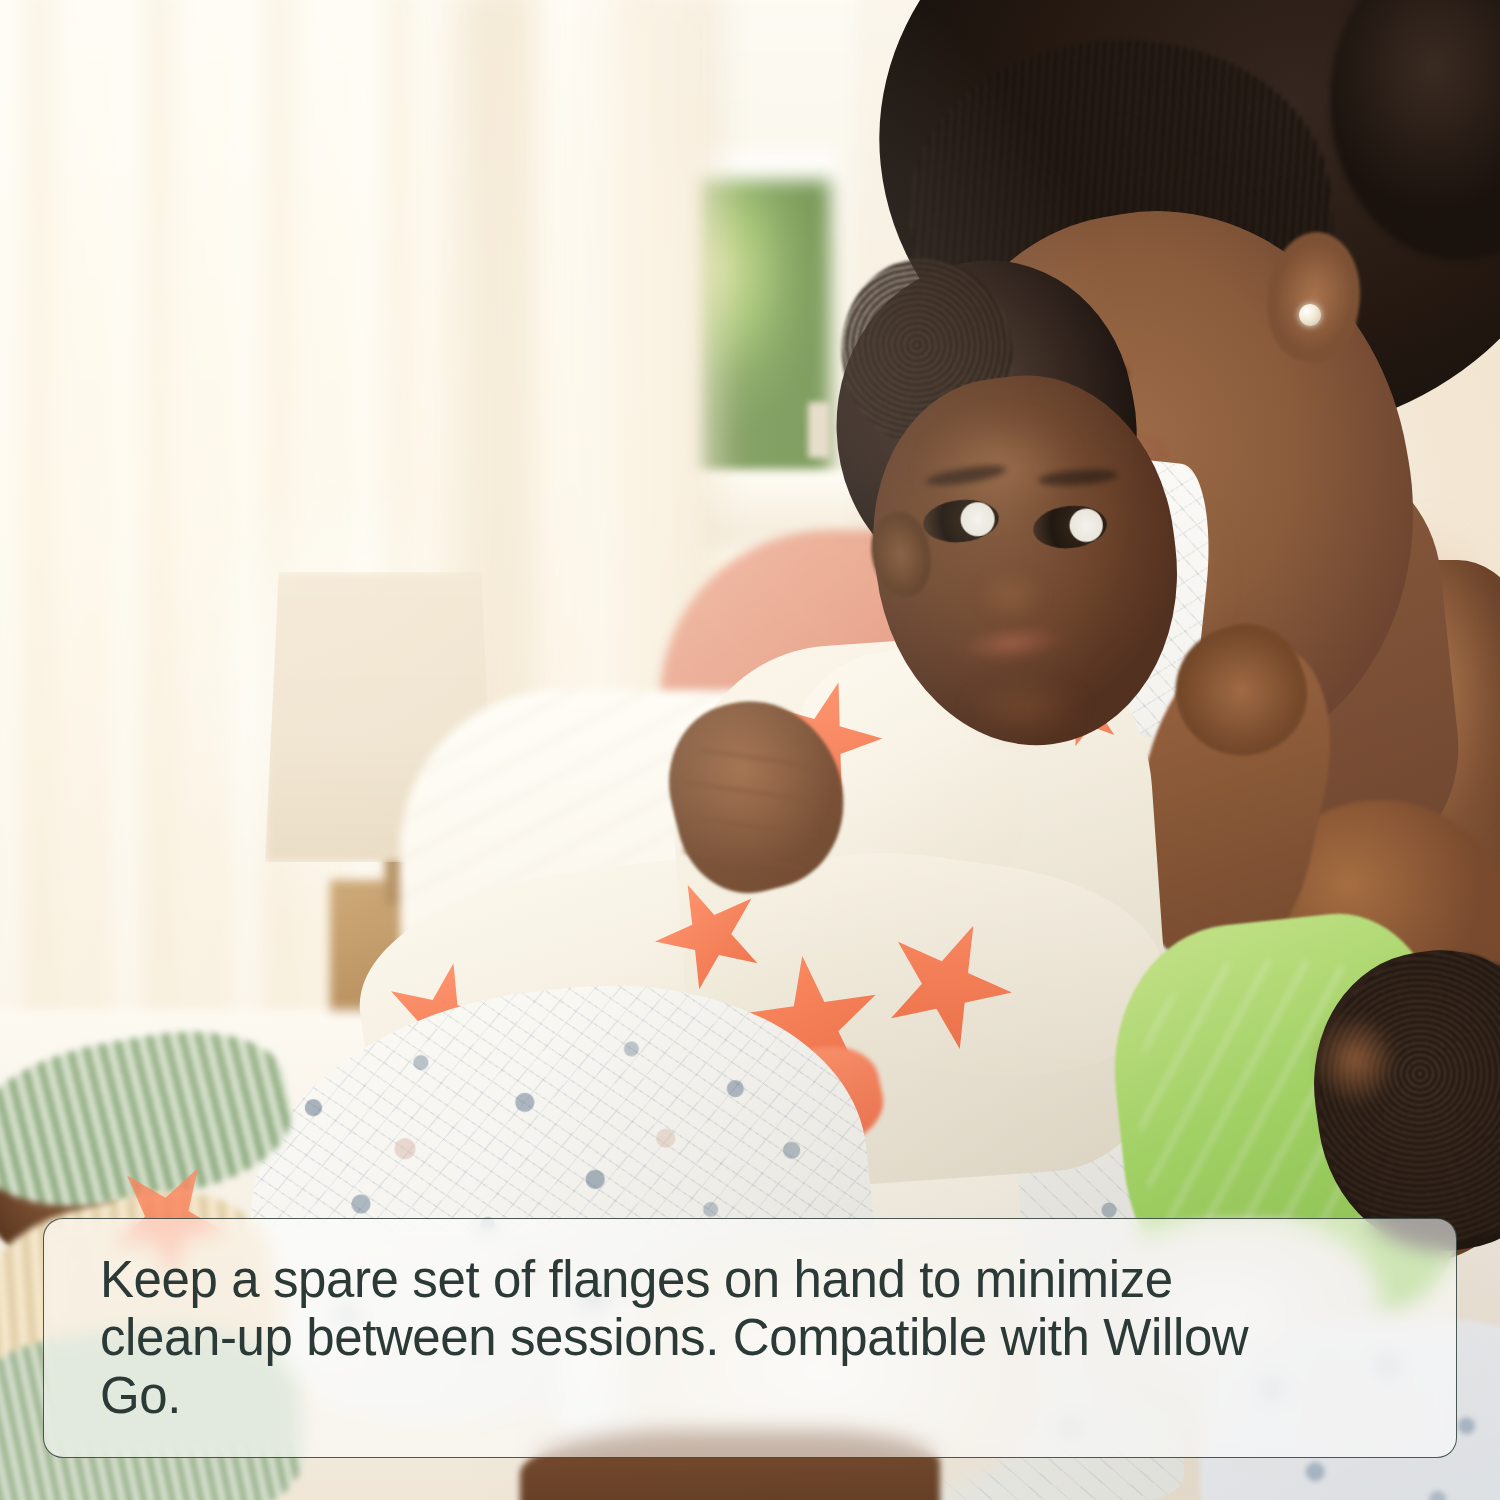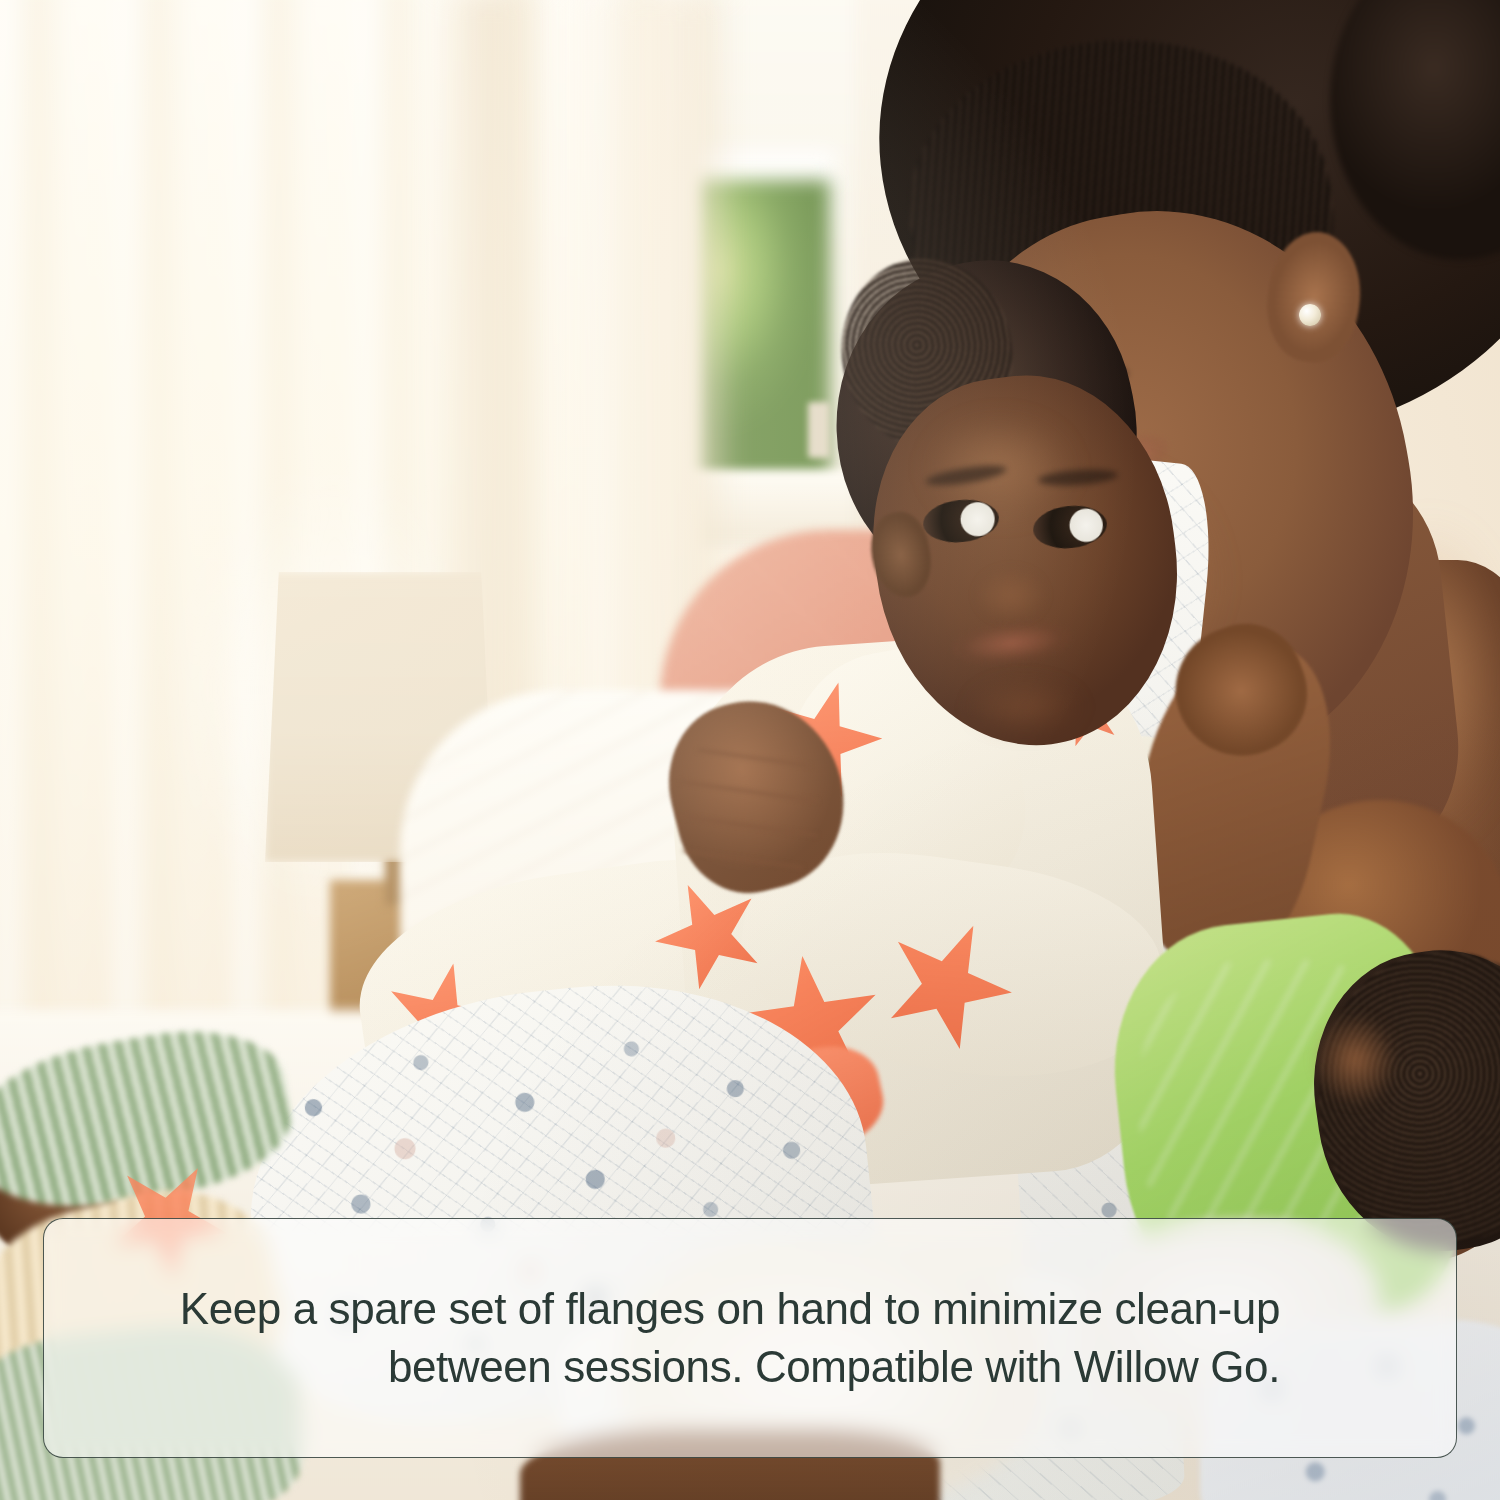--- a/index.html
+++ b/index.html
@@ -751,28 +751,27 @@
     background: rgba(255,255,255,0.58);
     backdrop-filter: blur(10px) saturate(105%);
     -webkit-backdrop-filter: blur(10px) saturate(105%);
     display: flex;
     align-items: center;
     padding: 0 56px;
     overflow: hidden;
   }
   .caption-text {
     font-family: "Liberation Sans", sans-serif;
-    font-size: 44px;
+    font-size: 51px;
     line-height: 58px;
     font-weight: 400;
     letter-spacing: -0.4px;
     color: #2b3a36;
     margin: 0;
     max-width: 1180px;
-    text-align: right;
   }
 </style>
 </head>
 <body>
 
 <div class="stage">
 
   <div class="photo">
 
     <div class="room-base"></div>

